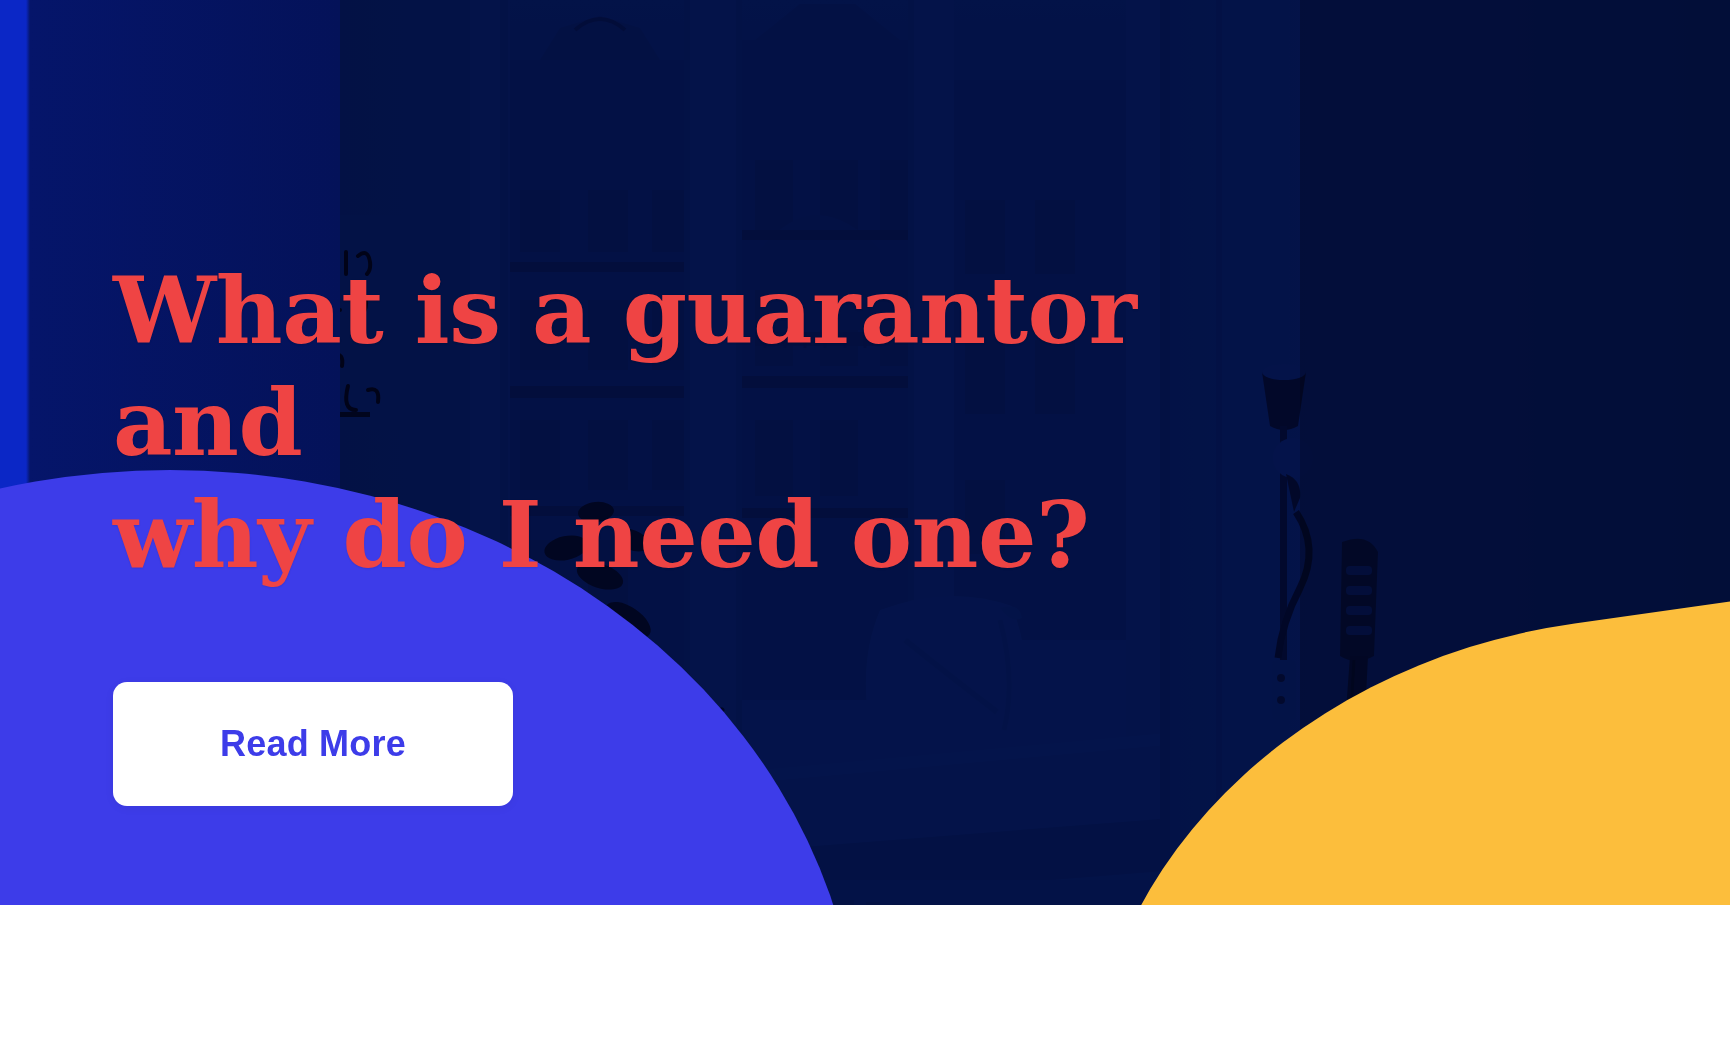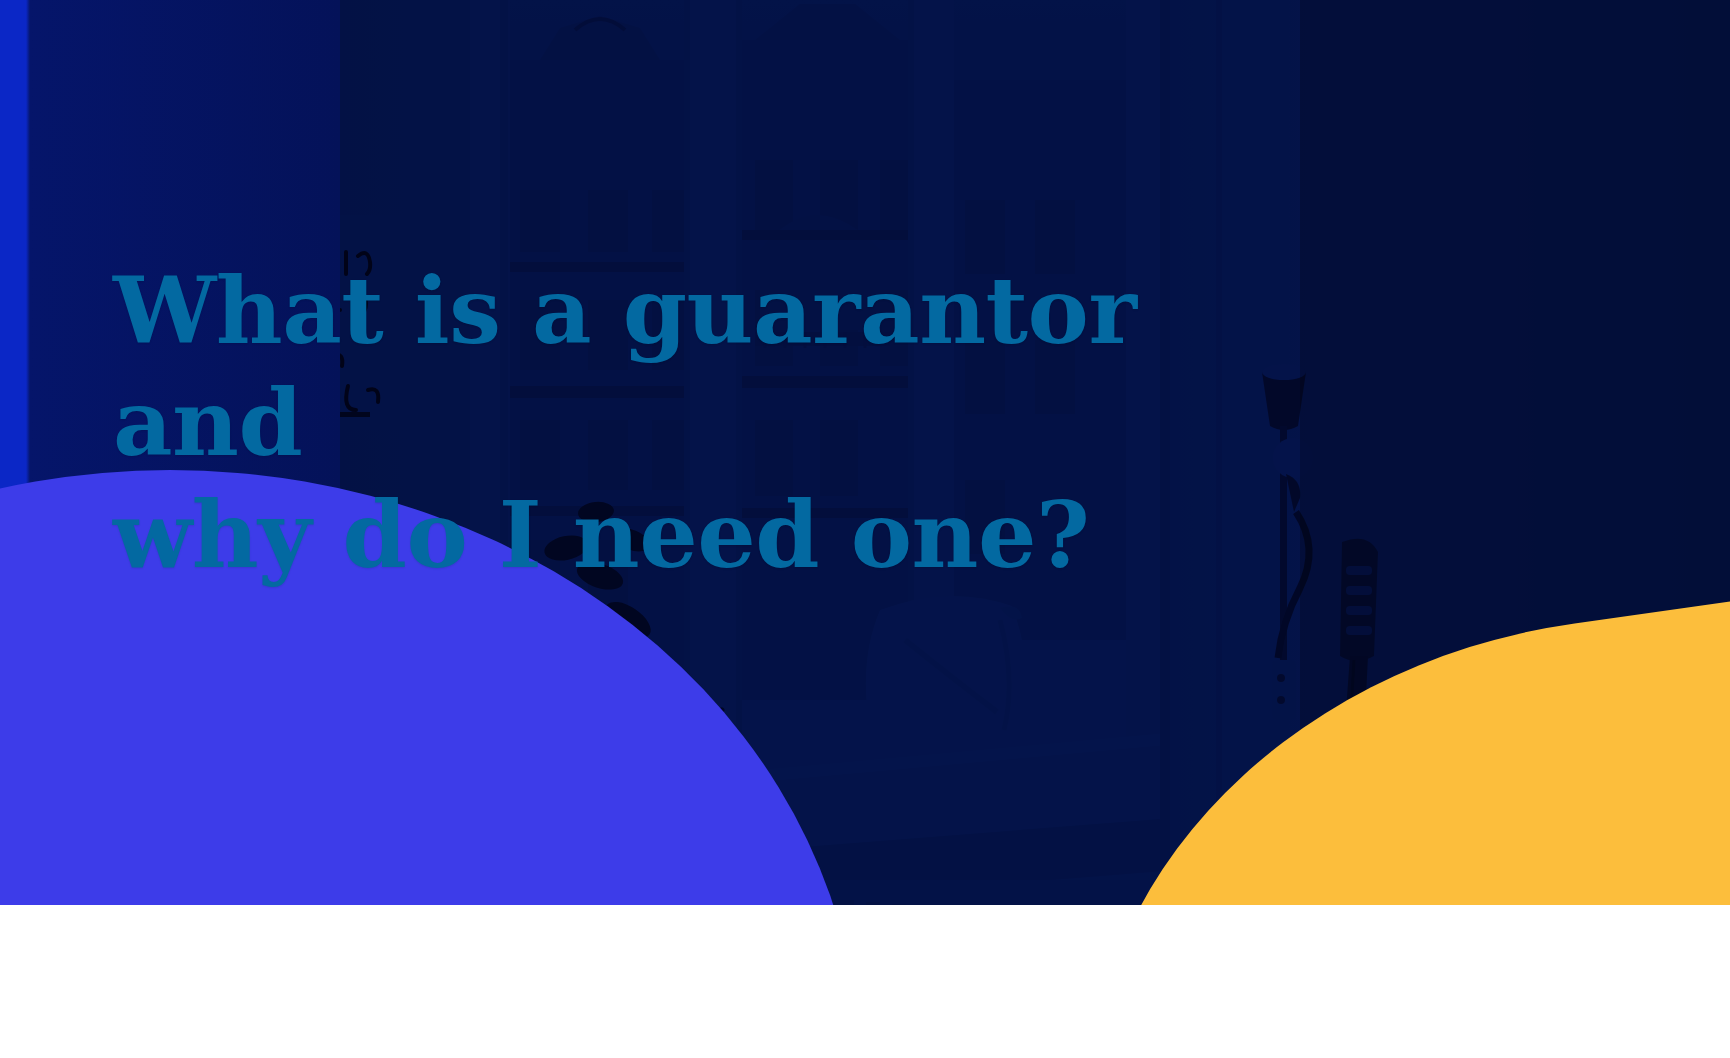--- a/index.html
+++ b/index.html
@@ -111,21 +111,21 @@
     left: 0; top: 0;
     width: 1730px; height: 1058px;
     z-index: 40;
   }
 
   #hero-title {
     position: absolute;
     left: 113px;
     top: 255px;
     width: 1220px;
-    color: #0369a1;
+    color: #ef4444;
     font-family: "DejaVu Serif", "Liberation Serif", serif;
     font-weight: 700;
     font-size: 92px;
     line-height: 1.22;
     letter-spacing: -0.5px;
     white-space: pre-line;
     text-shadow: 0 1px 2px rgba(0,0,0,0.10);
   }
 
   #read-more-button {
@@ -417,15 +417,16 @@
   <div style="position:absolute;left:1300px;top:0;width:430px;height:1058px;background:#1a7f9e;mix-blend-mode:multiply;opacity:0.55;"></div>
 
   <div id="shape-violet"></div>
   <div id="shape-yellow"></div>
   <div id="bottom-white-mask"></div>
 
   <div id="hero-content">
     <h1 id="hero-title">What is a guarantor and
 why do I need one?</h1>
 
+    <button id="read-more-button">Read More</button>
   </div>
 
 </div>
 
 </body></html>

